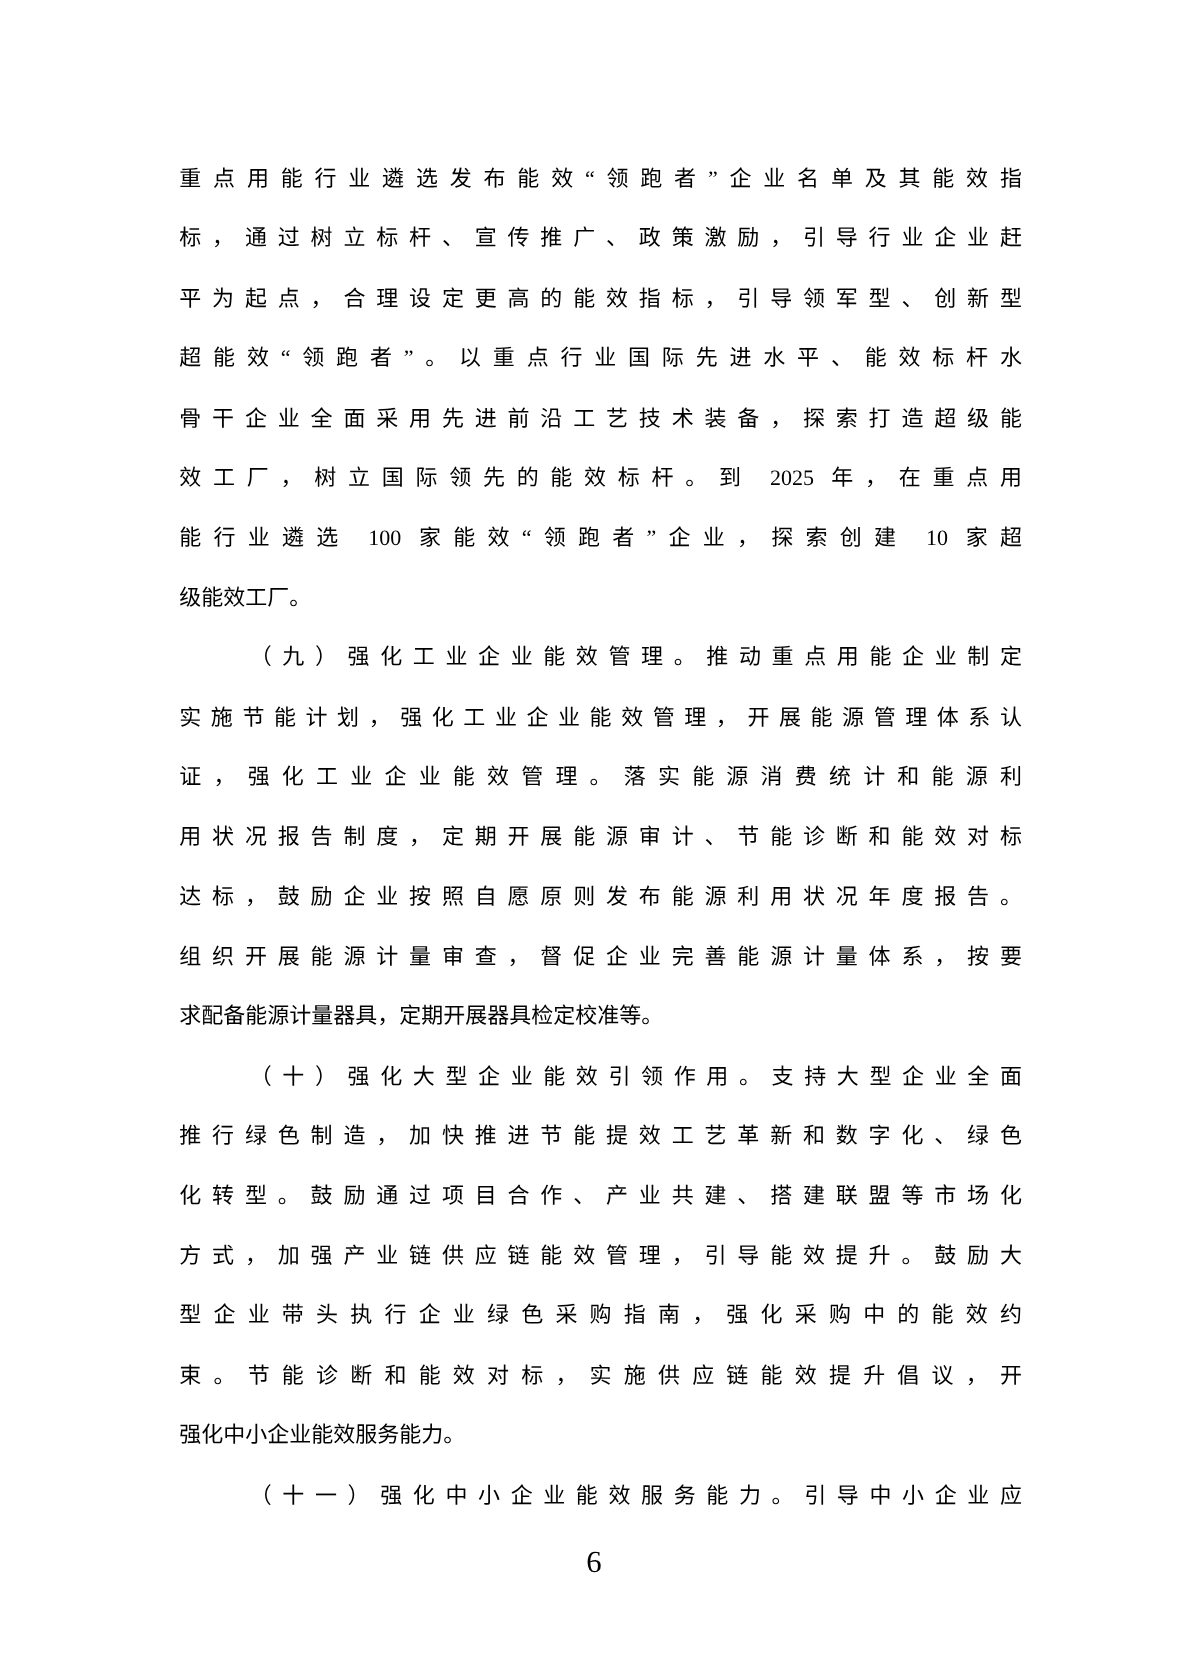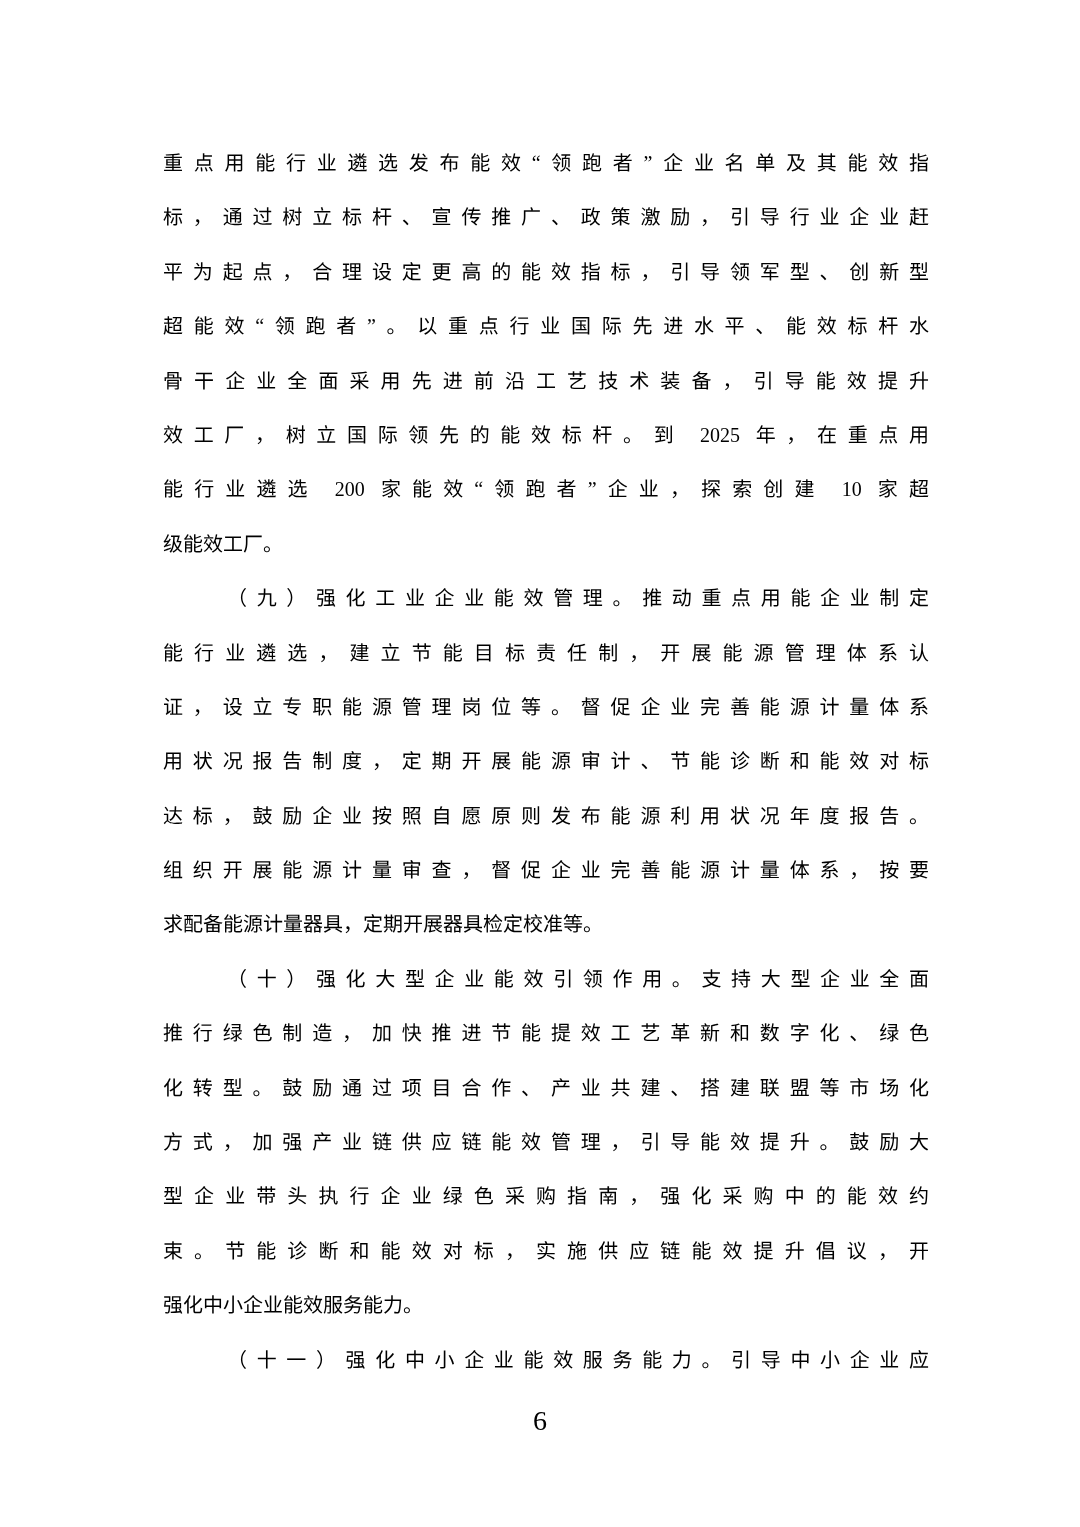--- a/index.html
+++ b/index.html
@@ -63,30 +63,30 @@
 
 <div class="page">
 
   <main class="content">
 
     <section class="paragraph">
       <div class="line">重点用能行业遴选发布能效“领跑者”企业名单及其能效指</div>
       <div class="line">标，通过树立标杆、宣传推广、政策激励，引导行业企业赶</div>
       <div class="line">平为起点，合理设定更高的能效指标，引导领军型、创新型</div>
       <div class="line">超能效“领跑者”。以重点行业国际先进水平、能效标杆水</div>
-      <div class="line">骨干企业全面采用先进前沿工艺技术装备，引导能效提升</div>
+      <div class="line">骨干企业全面采用先进前沿工艺技术装备，探索打造超级能</div>
       <div class="line">效工厂，树立国际领先的能效标杆。到 2025 年，在重点用</div>
-      <div class="line">能行业遴选 200 家能效“领跑者”企业，探索创建 10 家超</div>
+      <div class="line">能行业遴选 100 家能效“领跑者”企业，探索创建 10 家超</div>
       <div class="line flush">级能效工厂。</div>
     </section>
 
     <section class="paragraph">
       <div class="line indent"><span class="lead-bold">（九）强化工业企业能效管理。</span><span>推动重点用能企业制定</span></div>
-      <div class="line">能行业遴选，建立节能目标责任制，开展能源管理体系认</div>
-      <div class="line">证，设立专职能源管理岗位等。督促企业完善能源计量体系</div>
+      <div class="line">实施节能计划，强化工业企业能效管理，开展能源管理体系认</div>
+      <div class="line">证，强化工业企业能效管理。落实能源消费统计和能源利</div>
       <div class="line">用状况报告制度，定期开展能源审计、节能诊断和能效对标</div>
       <div class="line">达标，鼓励企业按照自愿原则发布能源利用状况年度报告。</div>
       <div class="line">组织开展能源计量审查，督促企业完善能源计量体系，按要</div>
       <div class="line flush">求配备能源计量器具，定期开展器具检定校准等。</div>
     </section>
 
     <section class="paragraph">
       <div class="line indent"><span class="lead-bold">（十）强化大型企业能效引领作用。</span><span>支持大型企业全面</span></div>
       <div class="line">推行绿色制造，加快推进节能提效工艺革新和数字化、绿色</div>
       <div class="line">化转型。鼓励通过项目合作、产业共建、搭建联盟等市场化</div>

